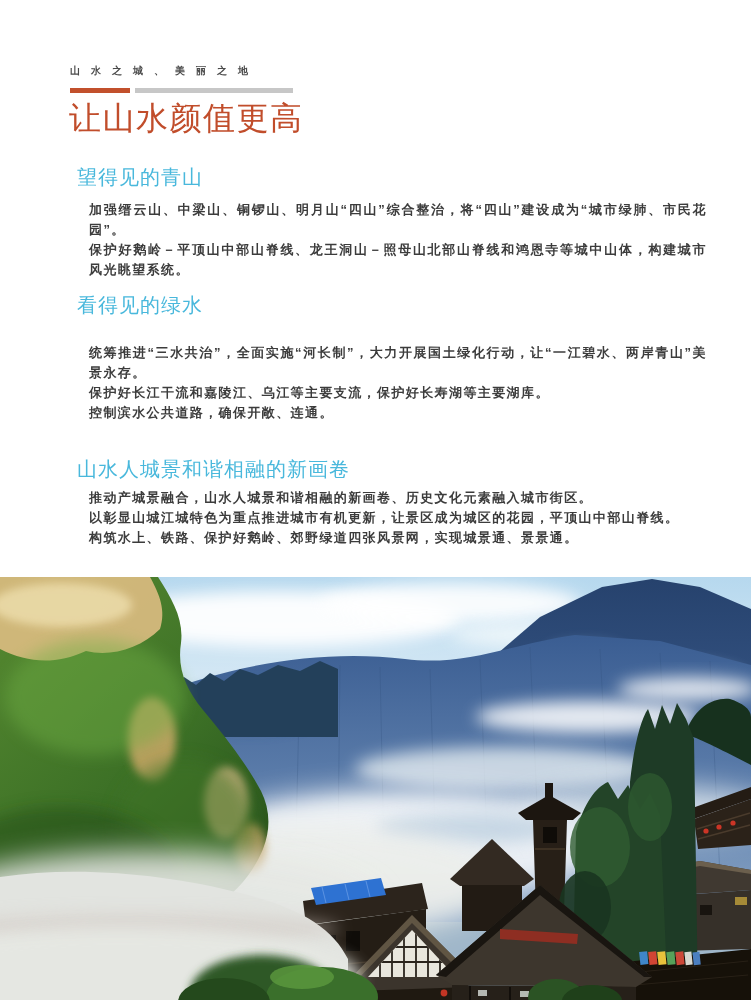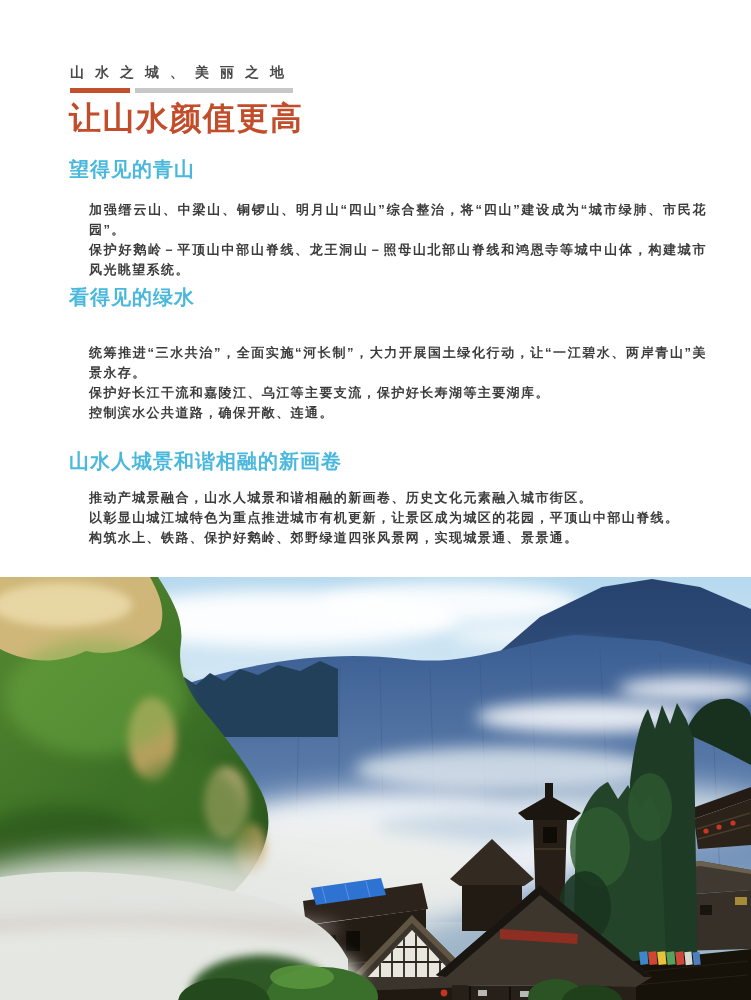--- a/index.html
+++ b/index.html
@@ -3,32 +3,32 @@
 <meta charset="utf-8">
 <style>
   html,body{margin:0;padding:0;}
   body{
     width:751px;height:1000px;position:relative;background:#ffffff;
     font-family:"Liberation Sans","DejaVu Sans",sans-serif;
     overflow:hidden;
   }
   .kicker{
     position:absolute;left:70px;top:64px;
-    font-size:14px;font-weight:bold;color:#4a4a4a;letter-spacing:11px;white-space:nowrap;
+    font-size:10px;font-weight:bold;color:#4a4a4a;letter-spacing:11px;white-space:nowrap;
   }
   .title-bar{position:absolute;left:70px;top:88px;height:5px;width:300px;font-size:0;}
   .title-bar .accent{display:inline-block;width:60px;height:5px;background:#c2502c;margin-right:5px;vertical-align:top;}
   .title-bar .track{display:inline-block;width:158px;height:5px;background:#c7c7c7;vertical-align:top;}
   h1.page-title{
     position:absolute;left:69px;top:97px;margin:0;
-    font-size:32px;font-weight:bold;color:#c14d2b;letter-spacing:1.5px;white-space:nowrap;
+    font-size:32px;font-weight:normal;color:#c14d2b;letter-spacing:1.5px;white-space:nowrap;
   }
   h2.sec-heading{
-    position:absolute;left:69px;margin:0;
-    font-size:20px;font-weight:bold;color:#49b8dc;letter-spacing:1px;white-space:nowrap;
+    position:absolute;left:69px;margin:8px;
+    font-size:20px;font-weight:normal;color:#49b8dc;letter-spacing:1px;white-space:nowrap;
   }
   .sec-body{
     position:absolute;left:70px;width:618px;
     font-size:13px;font-weight:600;color:#3c3c3c;letter-spacing:1.4px;line-height:20px;
     text-align:justify;
     margin-left:19px;
   }
   .sec-body p{margin:0;}
   #h2-1{top:156px;} #body-1{top:200px;}
   #h2-2{top:284px;} #body-2{top:343px;}

